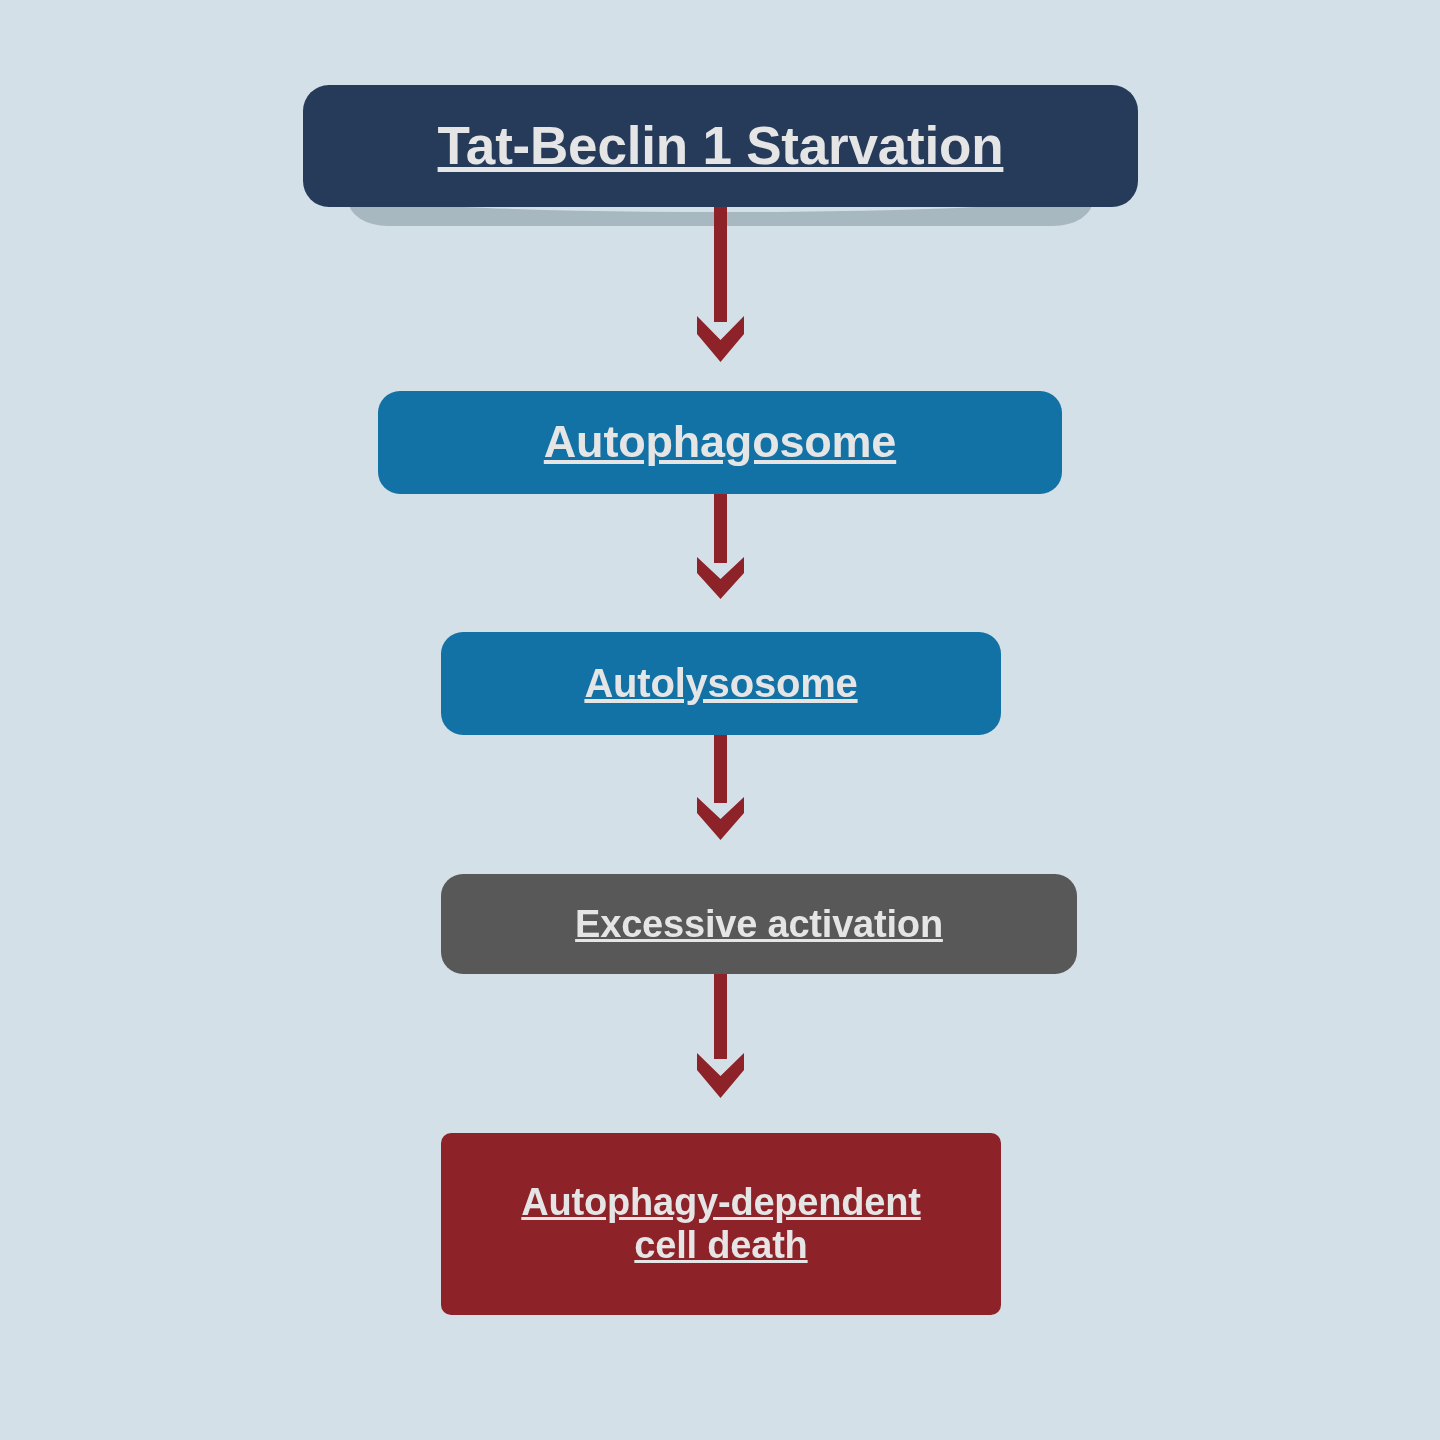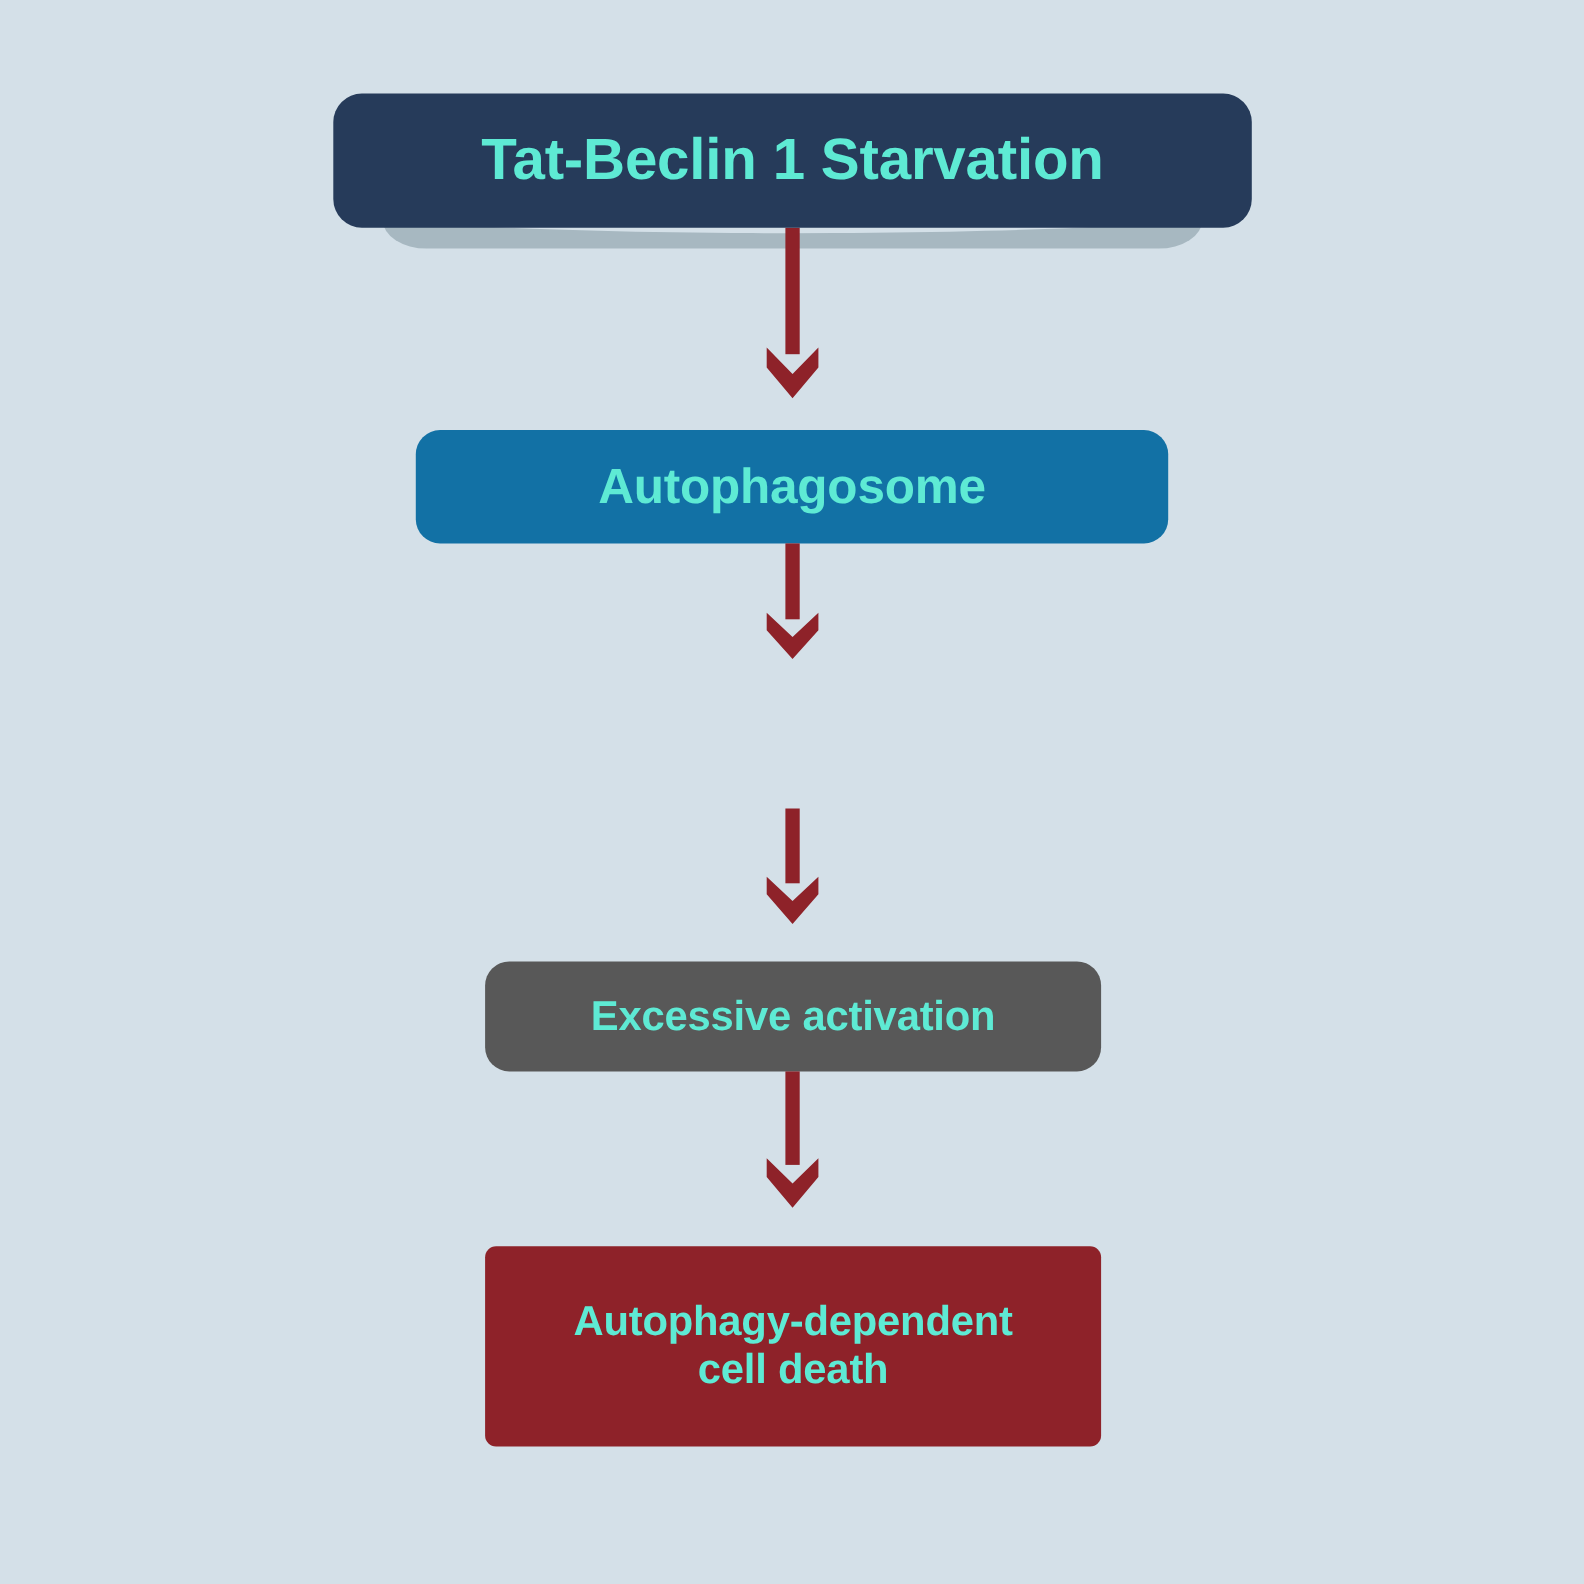--- a/index.html
+++ b/index.html
@@ -19,25 +19,26 @@
     height: 1440px;
     background: #d4e0e8;
   }
 
   .node {
     position: absolute;
     display: flex;
     align-items: center;
     justify-content: center;
     text-align: center;
-    color: #5eead4;
+    color: #e5e5e5;
     font-weight: bold;
     line-height: 1.12;
     box-sizing: border-box;
     letter-spacing: -0.2px;
+    text-decoration: underline;
   }
 
   
   .node-start {
     left: 303px;
     top: 85px;
     width: 835px;
     height: 122px;
     background: #263b5a;
     border-radius: 26px;
@@ -83,21 +84,21 @@
     height: 103px;
     background: #1271a5;
     border-radius: 22px;
     font-size: 40px;
   }
 
   
   .node-excessive {
     left: 441px;
     top: 874px;
-    width: 560px;
+    width: 636px;
     height: 100px;
     background: #585858;
     border-radius: 22px;
     font-size: 38px;
     text-align: center;
   }
 
   
   .node-celldeath {
     left: 441px;
@@ -144,20 +145,23 @@
 
   <div class="arrow">
     <svg width="1440" height="1440" viewBox="0 0 1440 1440" aria-hidden="true">
       <g fill="#8e2229">
         <rect x="714" y="494" width="13" height="69"></rect>
         <path d="M 697 557 L 697 573 L 720.5 599 L 744 573 L 744 557 L 720.5 579 Z"></path>
       </g>
     </svg>
   </div>
 
+  <div class="node node-autolysosome">
+    <span>Autolysosome</span>
+  </div>
 
   <div class="arrow">
     <svg width="1440" height="1440" viewBox="0 0 1440 1440" aria-hidden="true">
       <g fill="#8e2229">
         <rect x="714" y="735" width="13" height="68"></rect>
         <path d="M 697 797 L 697 813 L 720.5 840 L 744 813 L 744 797 L 720.5 819 Z"></path>
       </g>
     </svg>
   </div>
 

